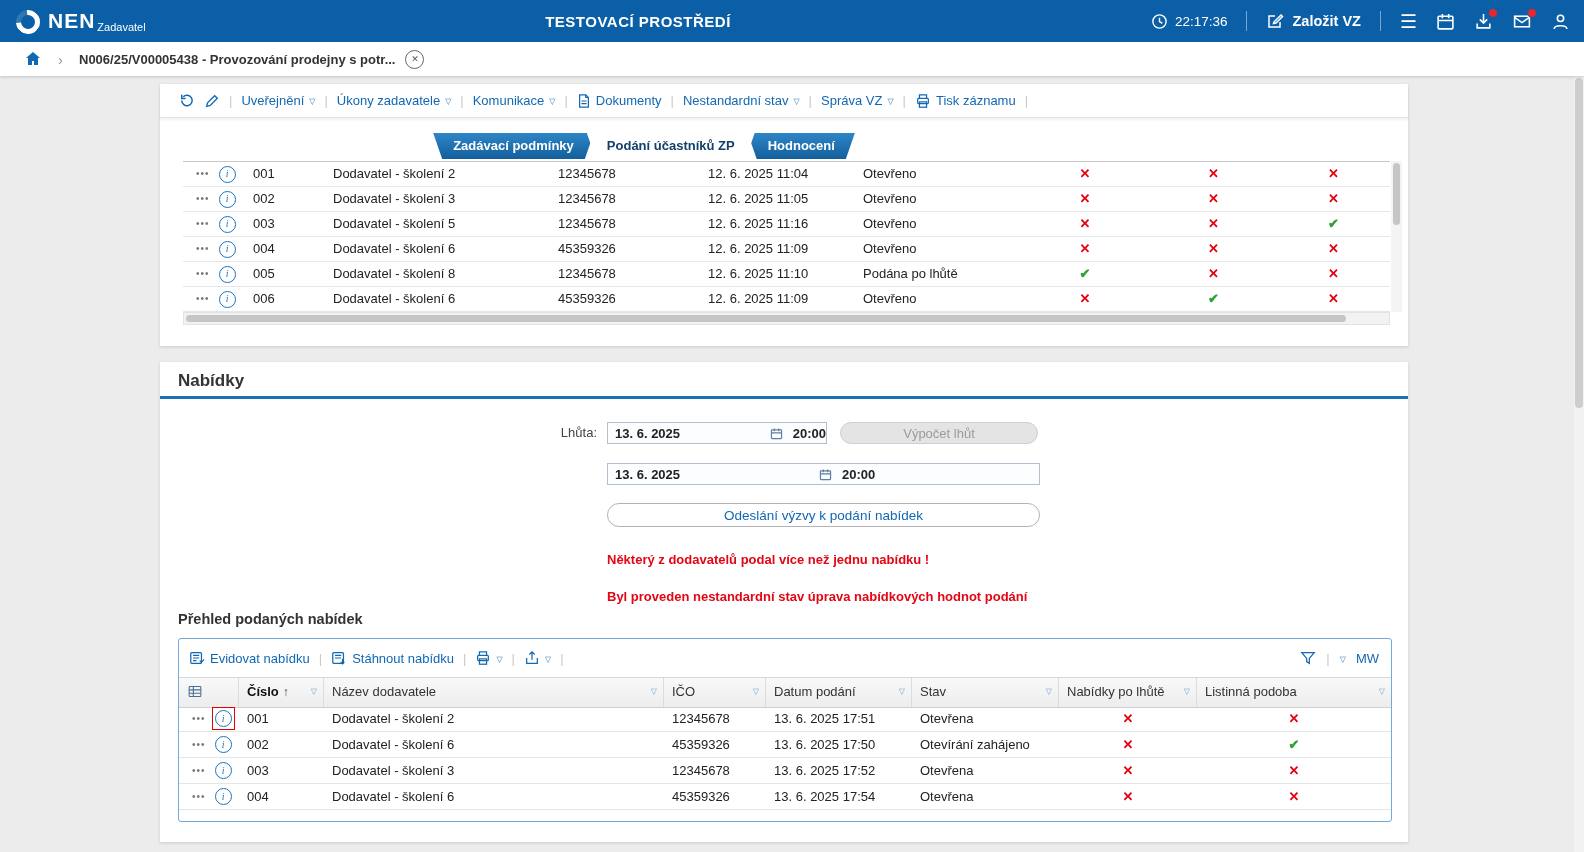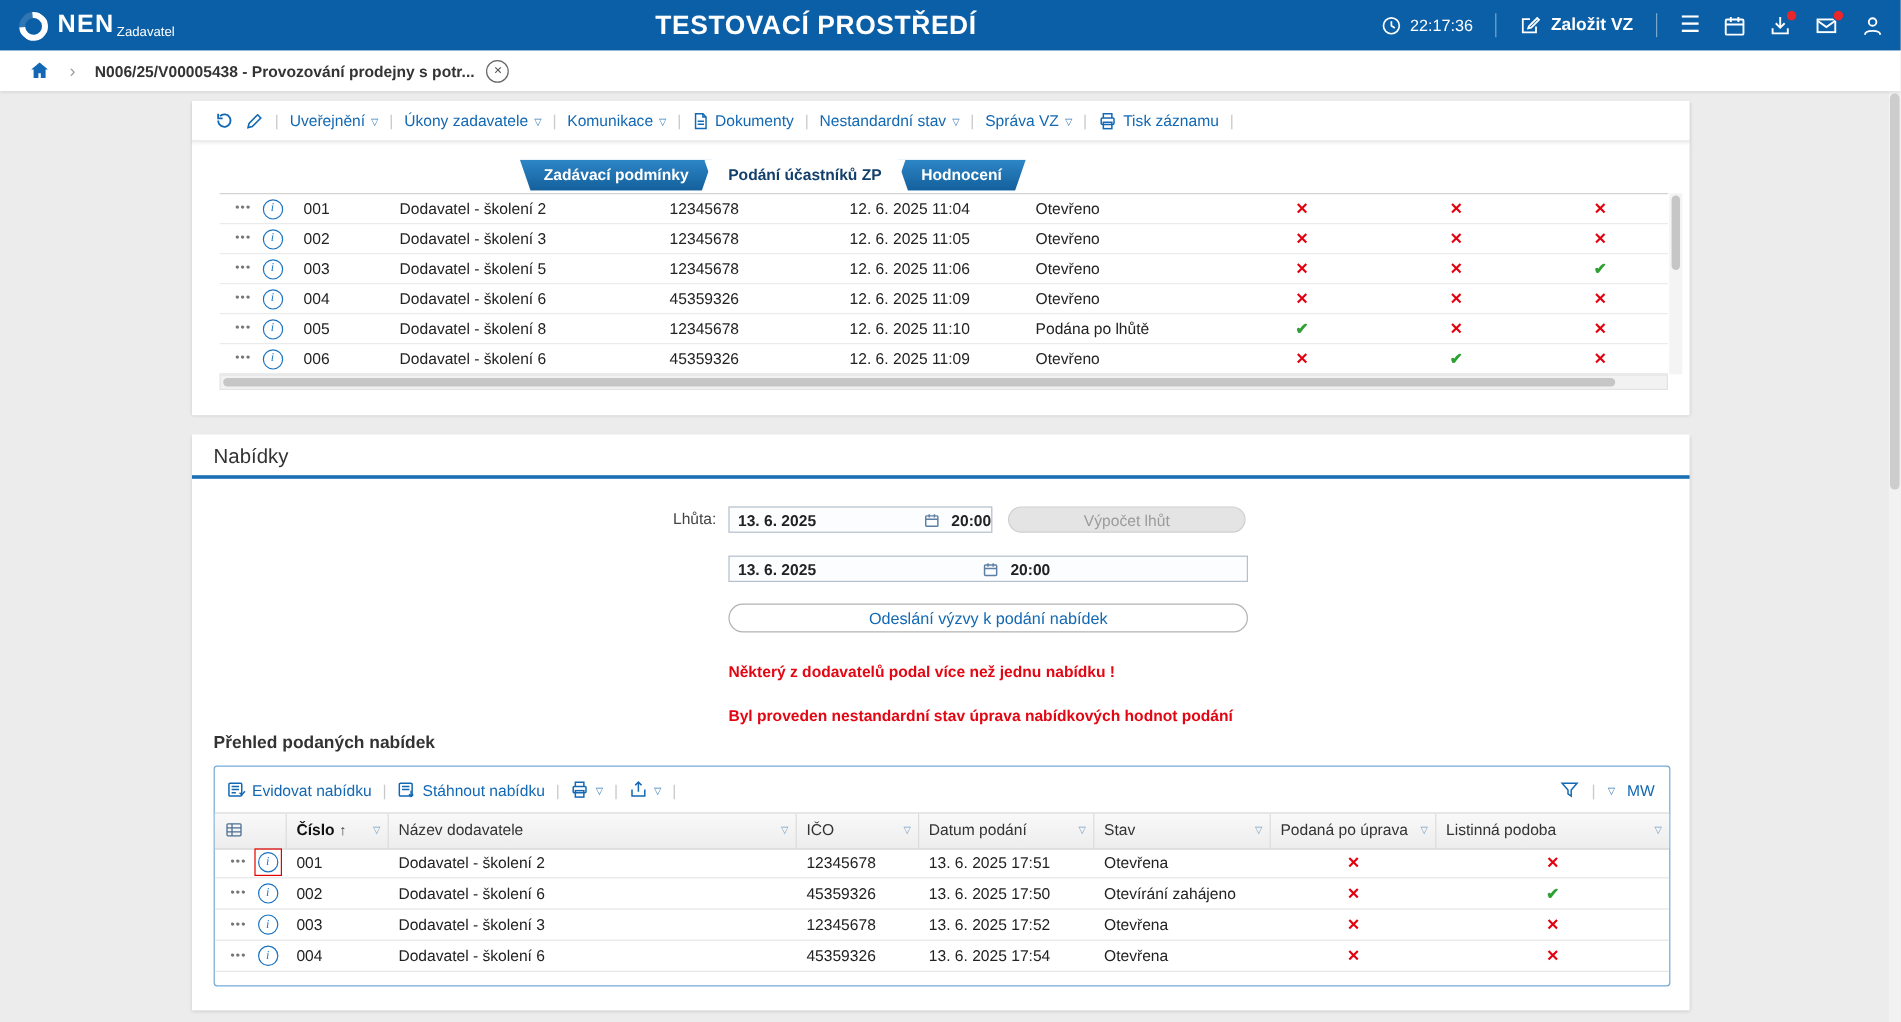--- a/index.html
+++ b/index.html
@@ -7,21 +7,21 @@
        font-family:"Liberation Sans",sans-serif;-webkit-font-smoothing:antialiased;}
   svg{display:block}
   
   .topbar{position:absolute;top:0;left:0;right:0;height:42px;background:#0b5fa6;color:#fff;
           display:flex;align-items:center;z-index:50;}
   .brand{display:flex;align-items:flex-start;gap:8px;padding-left:16px;cursor:pointer}
   .logo-ring{width:24px;height:24px;border:5px solid #fff;border-left-color:rgba(255,255,255,.15);
              border-radius:50%;transform:rotate(40deg);margin-top:2px;box-sizing:border-box;}
   .brand-name{font-size:21px;font-weight:bold;letter-spacing:1px;line-height:26px}
   .brand-sub{font-size:11px;margin-left:2px;position:relative;top:3px}
-  .env-title{position:absolute;left:680px;transform:translateX(-50%);font-size:22px;font-weight:bold;
+  .env-title{position:absolute;left:638px;transform:translateX(-50%);font-size:15px;font-weight:bold;
              letter-spacing:.5px;white-space:nowrap}
   .top-right{position:absolute;right:14px;display:flex;align-items:center;gap:19px;height:42px}
   .time-wrap{display:flex;align-items:center;gap:7px;font-size:13.5px}
   .vdiv{width:1px;height:20px;background:rgba(255,255,255,.45)}
   .create-vz{display:flex;align-items:center;gap:8px;font-size:14.5px;font-weight:bold;cursor:pointer}
   .menu-glyph{font-size:19px;cursor:pointer;line-height:1}
   .tico{position:relative;cursor:pointer;color:#fff}
   .bdg{position:absolute;top:-4px;right:-5px;width:8px;height:8px;border-radius:50%;background:#e8262b;
        border:1px solid #0b5fa6}
   
@@ -62,21 +62,21 @@
         font-family:"Liberation Serif",serif;cursor:pointer;position:relative;flex:0 0 auto}
   .info.hl::after{content:'';position:absolute;inset:-4px;border:1px solid #e30000}
   .mk{font-size:13px;font-weight:bold}
   .mk.r{color:#e3000f}.mk.g{color:#2fa033}
   
   .hsb{position:absolute;left:23px;top:228px;width:1207px;height:13px;background:#f2f2f2;border:1px solid #e3e3e3;box-sizing:border-box}
   .hsb-thumb{position:absolute;left:2px;top:2px;height:7px;width:1160px;background:#c6c6c6;border-radius:4px;cursor:pointer}
   .vsb{position:absolute;left:1231px;top:77px;width:11px;height:151px;background:#f4f4f4}
   .vsb-thumb{position:absolute;left:2px;top:2px;width:7px;height:62px;background:#c6c6c6;border-radius:4px;cursor:pointer}
   
-  .sec-title{position:absolute;left:18px;top:9px;font-size:17px;font-weight:normal;color:#333}
+  .sec-title{position:absolute;left:18px;top:9px;font-size:17px;font-weight:bold;color:#333}
   .sec-bar{position:absolute;left:0;right:0;top:34px;height:3px;background:#1b6fb5}
   .flabel{position:absolute;left:0;width:437px;text-align:right;font-size:13px;color:#444;line-height:22px}
   .field{position:absolute;height:22px;border:1px solid #b3bfca;background:#fcfdfe;display:flex;
          align-items:center;font-size:13px;font-weight:bold;color:#222;box-sizing:border-box;cursor:text}
   .f1{left:447px;top:60px;width:220px}
   .f2{left:447px;top:101px;width:433px}
   .fdate{padding-left:7px}
   .f1 .fdate{flex:1}
   .f2 .fdate{flex:0 0 198px}
   .calic{color:#5d7fa3;margin:0 6px;cursor:pointer}
@@ -279,21 +279,21 @@
           <div class="pc ctr"><span class="mk r">✕</span></div>
         </div>
         <div class="prow">
           <div class="pc act">
             <span class="dots">•••</span>
             <span class="info">i</span>
           </div>
           <div class="pc">003</div>
           <div class="pc">Dodavatel - školení 5</div>
           <div class="pc">12345678</div>
-          <div class="pc">12. 6. 2025 11:06</div>
+          <div class="pc">12. 6. 2025 11:16</div>
           <div class="pc">Otevřeno</div>
           <div class="pc ctr"><span class="mk r">✕</span></div>
           <div class="pc ctr"><span class="mk r">✕</span></div>
           <div class="pc ctr"><span class="mk g">✔</span></div>
         </div>
         <div class="prow">
           <div class="pc act">
             <span class="dots">•••</span>
             <span class="info">i</span>
           </div>
@@ -435,21 +435,21 @@
               <rect x="2" y="3" width="14" height="12" rx="1"></rect>
               <path d="M2 7h14M2 11h14M7 3v12"></path>
             </svg>
         </span>
       </div>
       <div class="hcell"><b>Číslo</b><span class="sort">↑</span><span class="hcaret">▽</span></div>
       <div class="hcell"><span>Název dodavatele</span><span class="hcaret">▽</span></div>
       <div class="hcell"><span>IČO</span><span class="hcaret">▽</span></div>
       <div class="hcell"><span>Datum podání</span><span class="hcaret">▽</span></div>
       <div class="hcell"><span>Stav</span><span class="hcaret">▽</span></div>
-      <div class="hcell"><span>Podaná po úprava</span><span class="hcaret">▽</span></div>
+      <div class="hcell"><span>Nabídky po lhůtě</span><span class="hcaret">▽</span></div>
       <div class="hcell" style="border-right:none"><span>Listinná podoba</span><span class="hcaret">▽</span></div>
     </div>
 
     <div class="orows">
         <div class="orow">
           <div class="oc act">
             <span class="dots">•••</span>
             <span class="info hl">i</span>
           </div>
           <div class="oc">001</div>

